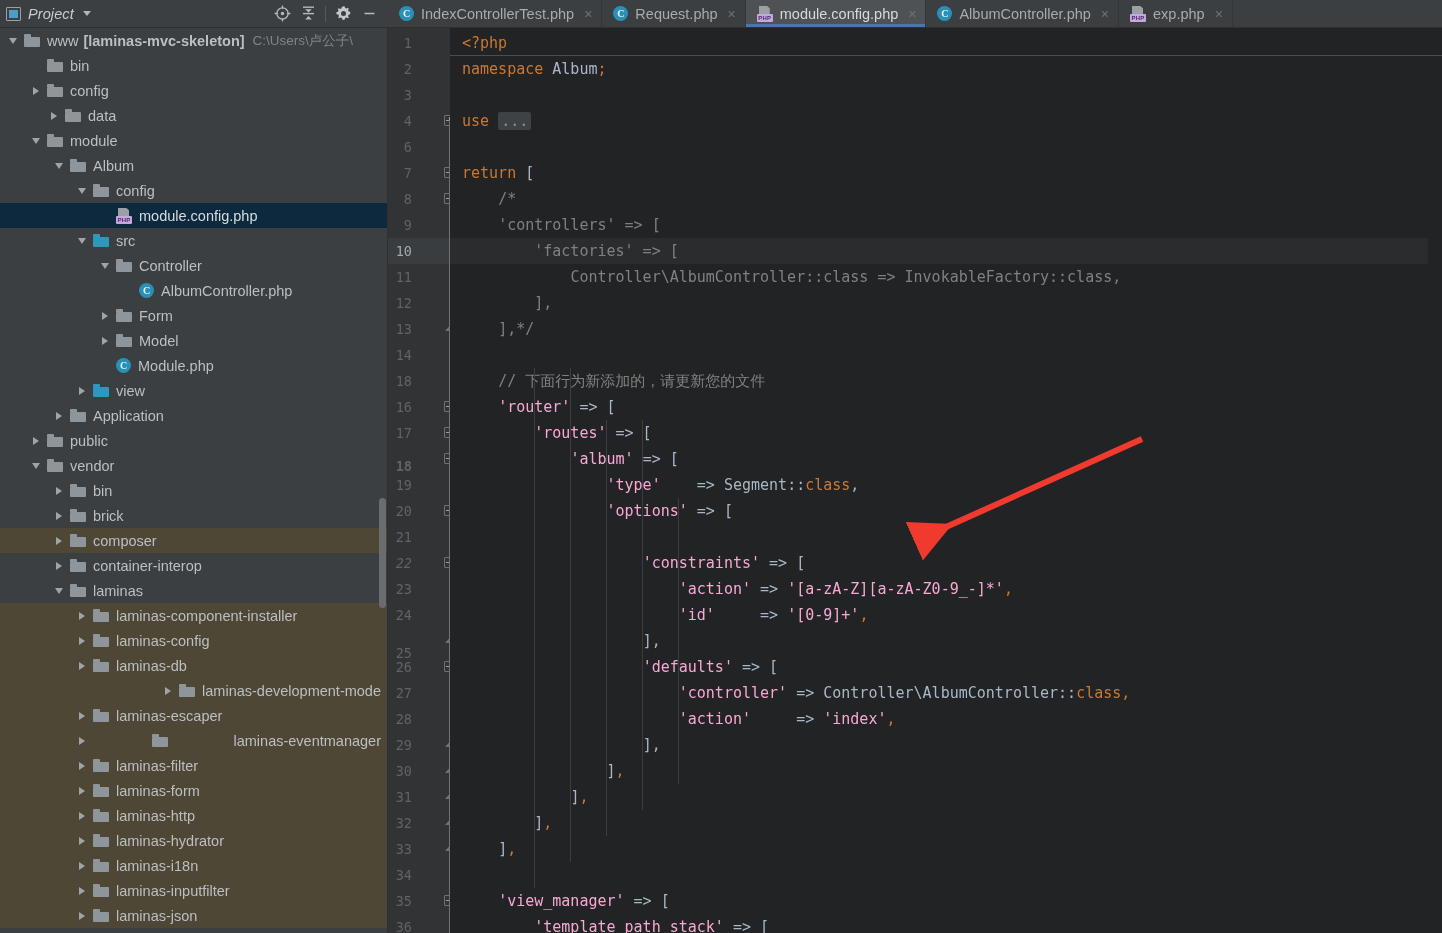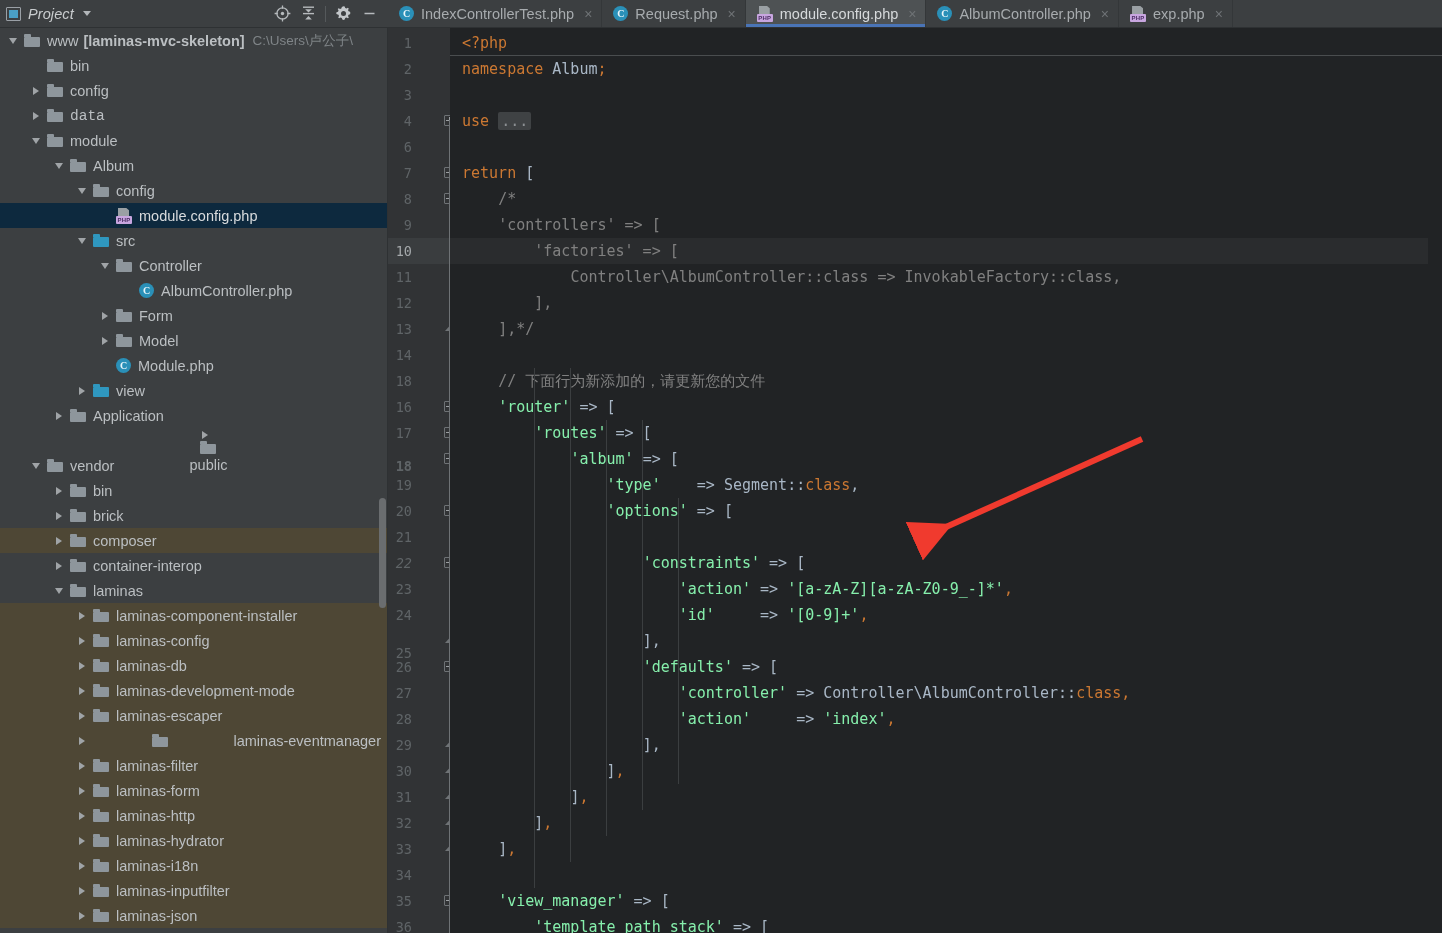--- a/index.html
+++ b/index.html
@@ -118,21 +118,21 @@
   }
   .code-line{
     position:absolute; left:12px; height:26px; line-height:26px; white-space:pre;
     font-family:"DejaVu Sans Mono", monospace; font-size:15px; color:#a9b7c6;
   }
   .cur-row{ position:absolute; left:0; right:0; height:26px; background:#2a2c2e; }
   .sep-line{ position:absolute; left:0; right:0; height:1px; background:#4a4d4f; }
   .ind-guide{ position:absolute; width:1px; background:#3b3e40; }
 
   .k{ color:#cc7832; }      
-  .s{ color:#86efac; }      
+  .s{ color:#f9a8d4; }      
   .cm{ color:#808080; }     
   .id{ color:#a9b7c6; }
   .pn{ color:#a9b7c6; }
   .fold-ph{ background:#3f4244; color:#8c9093; border-radius:2px; padding:0 3px; }
 
   
   .err-stripe{
     position:absolute; right:0; top:0; bottom:0; width:14px; background:#212325;
   }
 
@@ -256,21 +256,21 @@
           <span class="lbl">bin</span>
         </div>
         <div class="row" style="padding-left: 29px;">
           <span class="arrow r"></span>
           <span class="fold" style="margin-left: 5px;">
             <span class="tab1"></span>
             <span class="bod"></span>
           </span>
           <span class="lbl">config</span>
         </div>
-        <div class="row" style="padding-left: 29px; font-family: Liberation Mono, monospace;">
+        <div class="row" style="padding-left: 47px;">
           <span class="arrow r"></span>
           <span class="fold" style="margin-left: 5px;">
             <span class="tab1"></span>
             <span class="bod"></span>
           </span>
           <span class="lbl">data</span>
         </div>
         <div class="row" style="padding-left: 29px;">
           <span class="arrow d"></span>
           <span class="fold" style="margin-left: 5px;">
@@ -354,21 +354,21 @@
           <span class="lbl">view</span>
         </div>
         <div class="row" style="padding-left: 52px;">
           <span class="arrow r"></span>
           <span class="fold" style="margin-left: 5px;">
             <span class="tab1"></span>
             <span class="bod"></span>
           </span>
           <span class="lbl">Application</span>
         </div>
-        <div class="row" style="padding-left: 29px; flex-direction: column;">
+        <div class="row" style="padding-left: 29px;">
           <span class="arrow r"></span>
           <span class="fold" style="margin-left: 5px;">
             <span class="tab1"></span>
             <span class="bod"></span>
           </span>
           <span class="lbl">public</span>
         </div>
         <div class="row" style="padding-left: 29px;">
           <span class="arrow d"></span>
           <span class="fold" style="margin-left: 5px;">
@@ -434,21 +434,21 @@
           <span class="lbl">laminas-config</span>
         </div>
         <div class="row lib" style="padding-left: 75px;">
           <span class="arrow r"></span>
           <span class="fold" style="margin-left: 5px;">
             <span class="tab1"></span>
             <span class="bod"></span>
           </span>
           <span class="lbl">laminas-db</span>
         </div>
-        <div class="row lib" style="padding-left: 75px;">
+        <div class="row lib" style="padding-left: 75px; justify-content: flex-end;">
           <span class="arrow r"></span>
           <span class="fold" style="margin-left: 5px;">
             <span class="tab1"></span>
             <span class="bod"></span>
           </span>
           <span class="lbl">laminas-development-mode</span>
         </div>
         <div class="row lib" style="padding-left: 75px;">
           <span class="arrow r"></span>
           <span class="fold" style="margin-left: 5px;">

